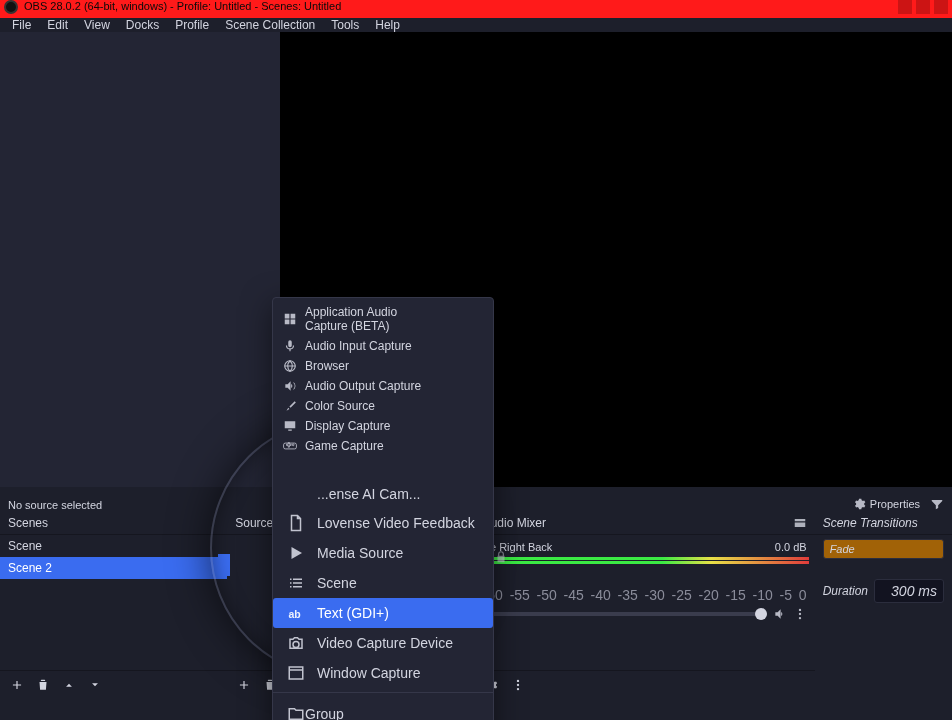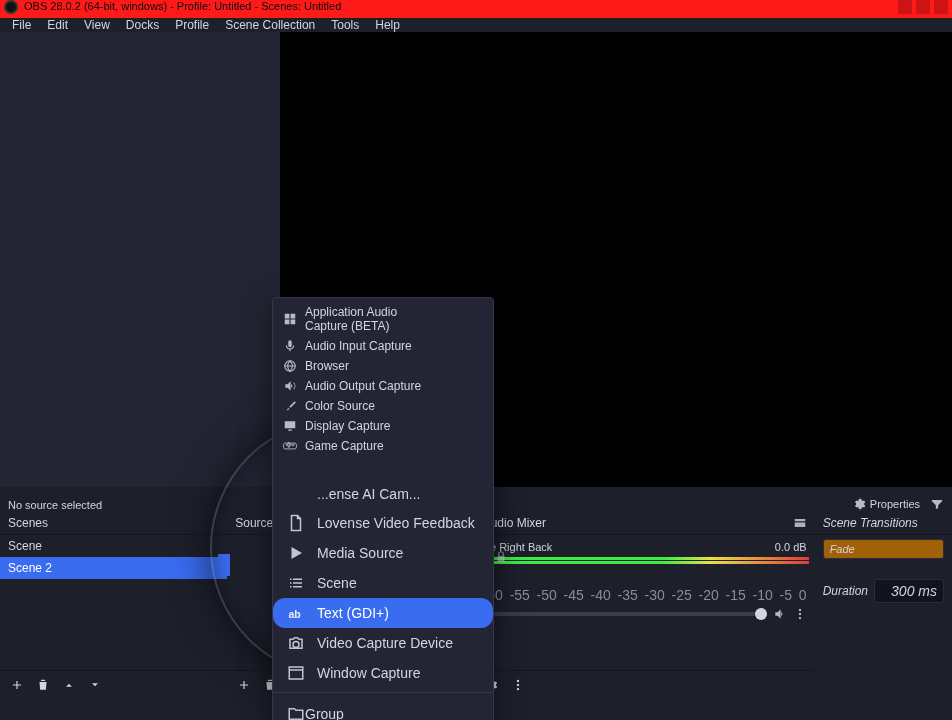--- a/index.html
+++ b/index.html
@@ -54,21 +54,21 @@
     .dur-input { background: #121320; border: 1px solid #2b2d3d; border-radius: 3px; padding: 3px 6px; font-size: 14px; color: #d3d5e0; width: 70px; text-align: right; }
 
     .context-menu { position: absolute; left: 272px; top: 297px; background: #232534; border: 1px solid #353749; border-radius: 4px; box-shadow: 0 8px 30px rgba(0,0,0,0.5); padding: 4px 0; z-index: 100; }
     .ctx-sep { border-top: 1px solid #353749; margin: 4px 0; }
     .group1 { width: 162px; }
     .group1 .ctx-item { display: flex; align-items: center; gap: 8px; padding: 3px 10px; font-size: 12px; }
     .group1 .ctx-icon { width: 14px; height: 14px; opacity: 0.85; flex-shrink: 0; }
     .lens { width: 220px; margin-top: 28px; }
     .lens .ctx-item { display: flex; align-items: center; gap: 12px; padding: 6px 14px; font-size: 14px; }
     .lens .ctx-icon { width: 18px; height: 18px; opacity: 0.9; flex-shrink: 0; }
-    .ctx-item.highlighted { background: #3a6cf0; color: #fff; border-radius: 12px; text-align: center; }
+    .ctx-item.highlighted { background: #3a6cf0; color: #fff; border-radius: 3px; text-align: center; }
     .ctx-bottom { display: flex; justify-content: flex-end; padding: 4px 10px 2px; }
     .grp-row { display: flex; align-items: center; padding: 8px 14px 4px; font-size: 14px; }
 
     .lens-ring { position: absolute; border: 2px solid rgba(100,105,130,0.4); border-radius: 50%; pointer-events: none; z-index: 99; box-shadow: 0 0 40px rgba(0,0,0,0.6), inset 0 0 20px rgba(0,0,0,0.4); }
 
     .eye-lock { position: absolute; left: 474px; top: 550px; display: flex; gap: 6px; z-index: 50; opacity: 0.7; }
     .sources-sel-bar { position: absolute; left: 218px; top: 554px; width: 12px; height: 22px; background: #3a6cf0; z-index: 40; }
 
     svg { fill: currentColor; }
   </style>

